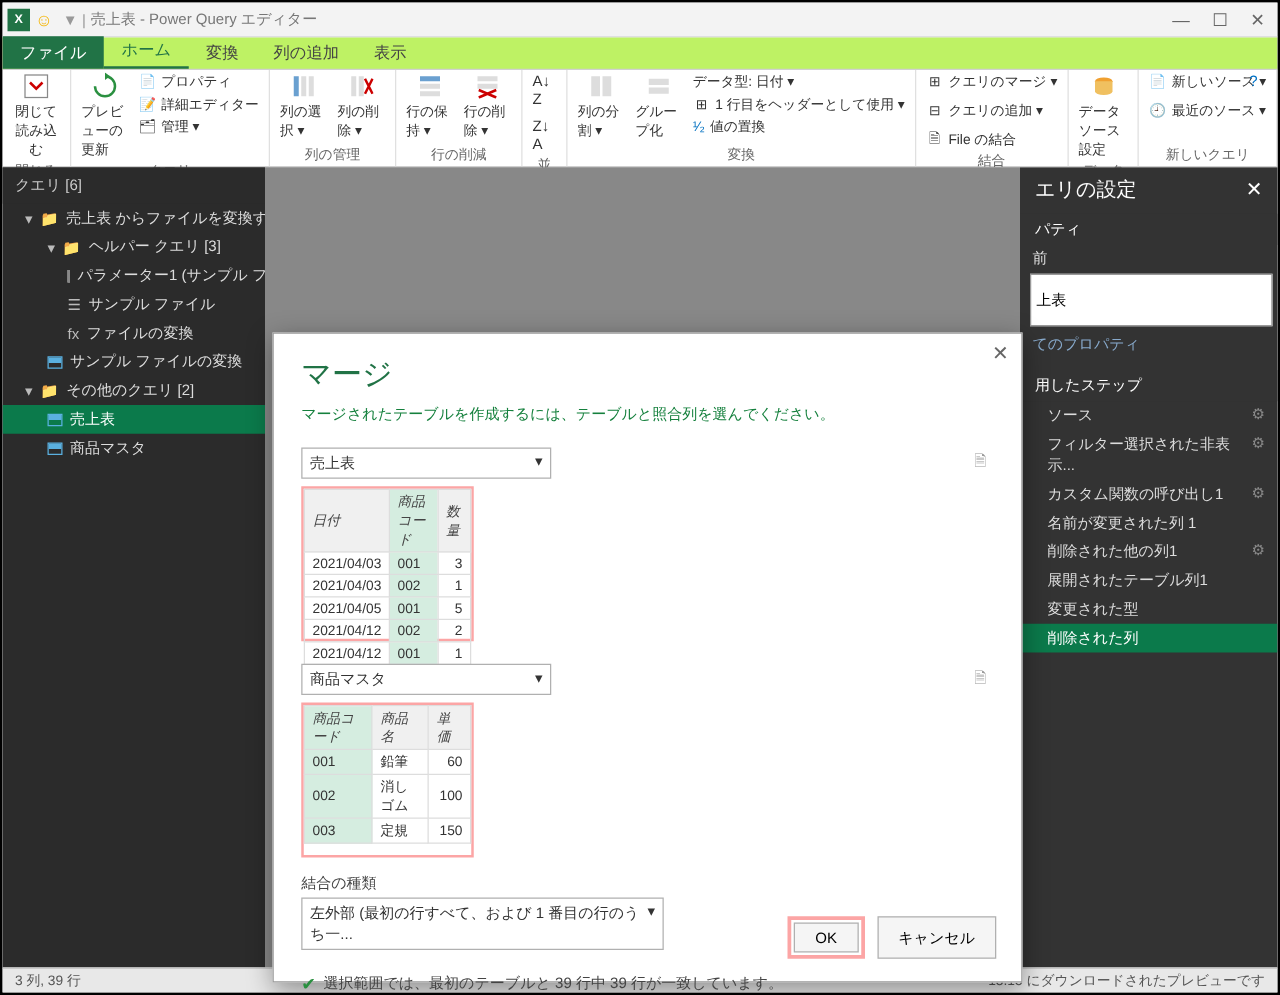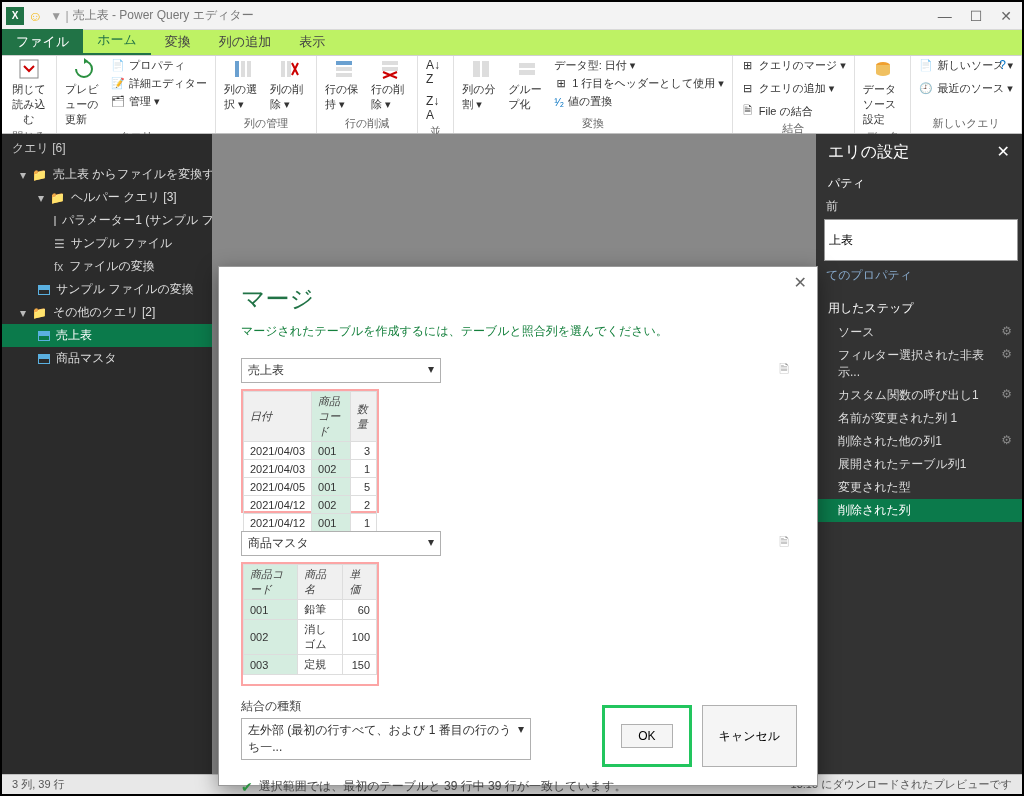--- a/index.html
+++ b/index.html
@@ -54,21 +54,21 @@
 .dialog .desc { font-size: 12px; color: #15803d; margin-bottom: 18px; }
 .combo { border: 1px solid #b0b0b0; padding: 3px 6px; width: 200px; display: flex; justify-content: space-between; font-size: 12px; }
 .dlg-table { border: 2px solid #fca5a5; margin-top: 6px; width: 138px; }
 .dlg-table table { border-collapse: collapse; width: 100%; font-size: 11px; }
 .dlg-table th, .dlg-table td { border: 1px solid #ddd; padding: 2px 6px; height: 18px; }
 .dlg-table th { background: #f0f0f0; font-style: italic; font-weight: normal; color: #444; text-align: left; }
 .dlg-table th.sel, .dlg-table td.sel { background: #d5ede0; }
 .dlg-table td.num { text-align: right; }
 .dlg-buttons { position: absolute; right: 20px; bottom: 18px; display: flex; gap: 10px; }
 .dlg-buttons button { padding: 4px 16px; border: 1px solid #b0b0b0; background: #f5f5f5; font-size: 12px; }
-.ok-hl { border: 3px solid #22c55e; padding: 16px; }
+.ok-hl { border: 3px solid #fca5a5; padding: 2px; }
 .join-area { margin-top: 12px; }
 .join-area label { font-size: 12px; color: #444; }
 .match-line { display: flex; align-items: center; gap: 6px; margin-top: 18px; color: #444; font-size: 12px; }
 .check { color: #2a9040; font-size: 14px; }
 .sheet-icon { position: absolute; right: 6px; color: #999; }
 .statusbar { position: absolute; left: 0; right: 0; bottom: 0; height: 20px; background: #e8e8e8; border-top: 1px solid #c0c0c0; display: flex; justify-content: space-between; align-items: center; padding: 0 10px; font-size: 11px; color: #555; }
 </style>
 </head>
 <body>
 

